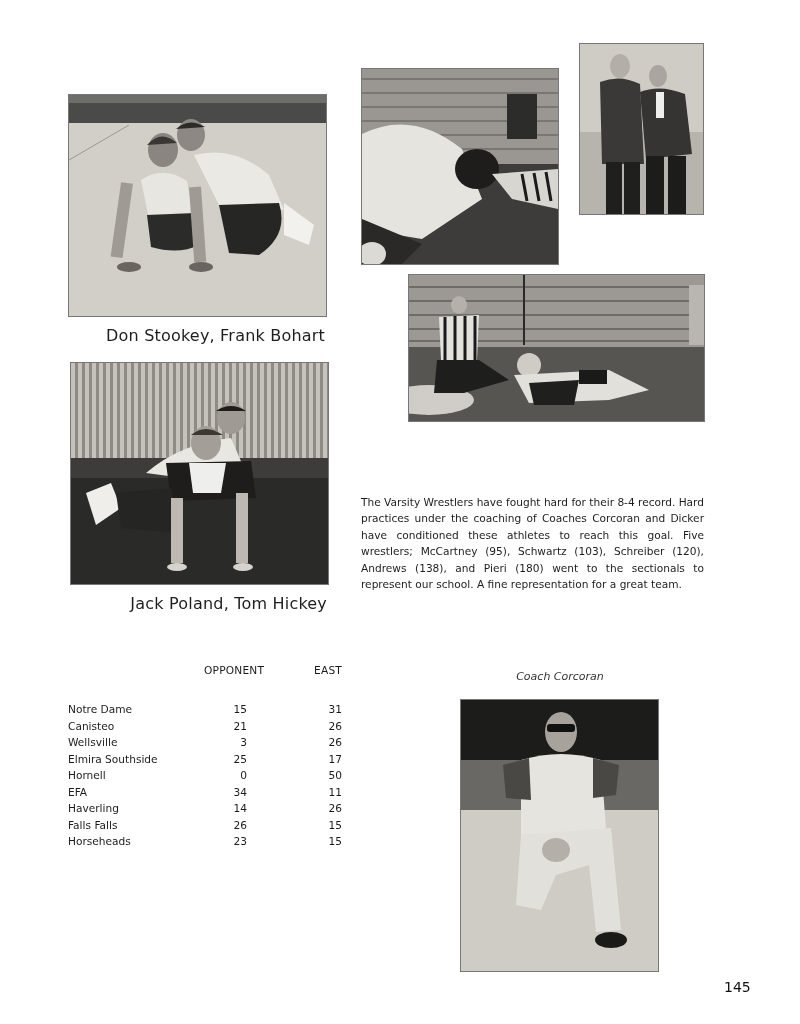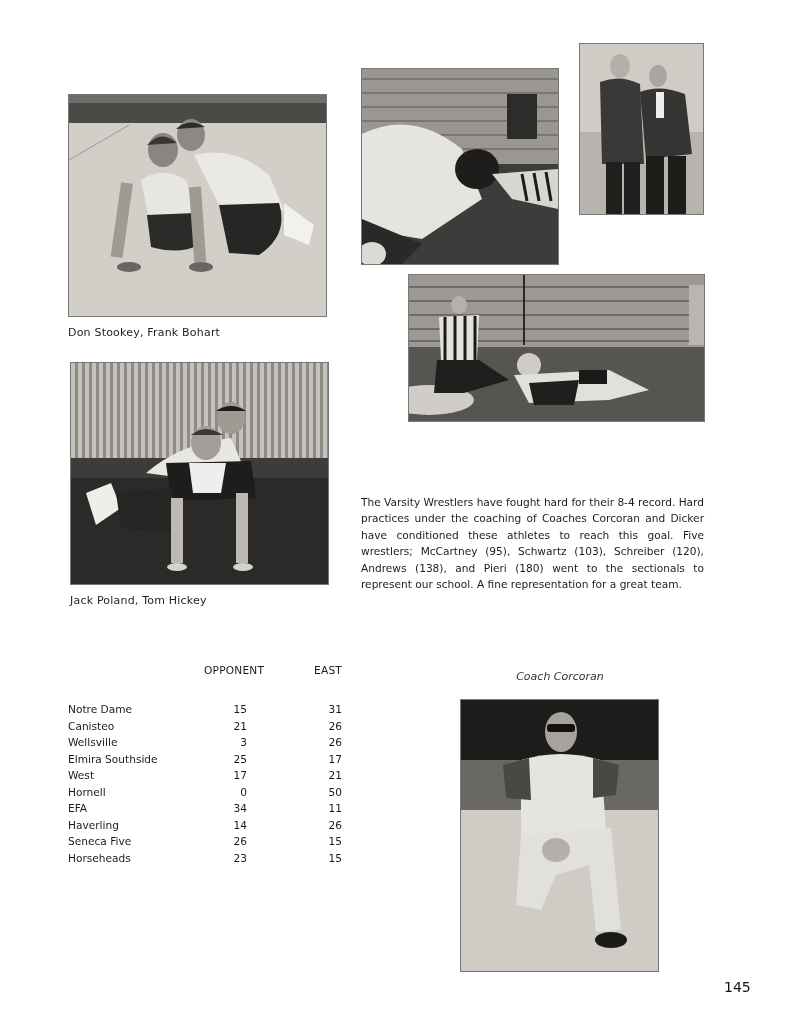--- a/index.html
+++ b/index.html
@@ -1,19 +1,19 @@
 <!DOCTYPE html>
 <html><head>
 <meta charset="utf-8">
 <style>
   html, body { margin: 0; padding: 0; background: #ffffff; }
   body { width: 800px; height: 1024px; position: relative; overflow: hidden;
          font-family: "DejaVu Sans", sans-serif; color: #1a1a1a; }
   .photo { position: absolute; overflow: hidden; border: 1px solid #777; }
-  .caption { position: absolute; font-size: 11px; letter-spacing: 0.2px; text-align: left; color: #1e1e1e; }
+  .caption { position: absolute; font-size: 16px; letter-spacing: 0.2px; text-align: right; color: #1e1e1e; }
   .body-text { position: absolute; left: 361px; top: 494px; width: 343px; font-size: 10.6px; line-height: 16.4px;
                text-align: justify; color: #1c1c1c; }
   .coach-label { position: absolute; left: 460px; top: 670px; width: 200px; text-align: center;
                  font-size: 11px; font-style: italic; color: #333; }
   table.scores { position: absolute; left: 68px; top: 664px; border-collapse: collapse; font-size: 10.6px; color: #1b1b1b; }
   table.scores th { font-weight: normal; padding: 0 0 25px 0; text-align: left; letter-spacing: 0.2px; }
   table.scores td { padding: 0; height: 16.5px; }
   td.team { width: 128px; text-align: left; margin-left: 20px; }
   td.opp { width: 51px; text-align: right; padding-right: 0; }
   td.gap { width: 55px; }
@@ -180,45 +180,39 @@
         <td class="gap"></td>
         <td class="east">26</td>
       </tr>
       <tr>
         <td class="team">Elmira Southside</td>
         <td class="opp">25</td>
         <td class="gap"></td>
         <td class="east">17</td>
       </tr>
       <tr>
-        <td class="team">West</td>
-        <td class="opp">17</td>
-        <td class="gap"></td>
-        <td class="east">21</td>
-      </tr>
-      <tr>
         <td class="team">Hornell</td>
         <td class="opp">0</td>
         <td class="gap"></td>
         <td class="east">50</td>
       </tr>
       <tr>
         <td class="team">EFA</td>
         <td class="opp">34</td>
         <td class="gap"></td>
         <td class="east">11</td>
       </tr>
       <tr>
         <td class="team">Haverling</td>
         <td class="opp">14</td>
         <td class="gap"></td>
         <td class="east">26</td>
       </tr>
       <tr>
-        <td class="team">Seneca Five</td>
+        <td class="team">Falls Falls</td>
         <td class="opp">26</td>
         <td class="gap"></td>
         <td class="east">15</td>
       </tr>
       <tr>
         <td class="team">Horseheads</td>
         <td class="opp">23</td>
         <td class="gap"></td>
         <td class="east">15</td>
       </tr>

